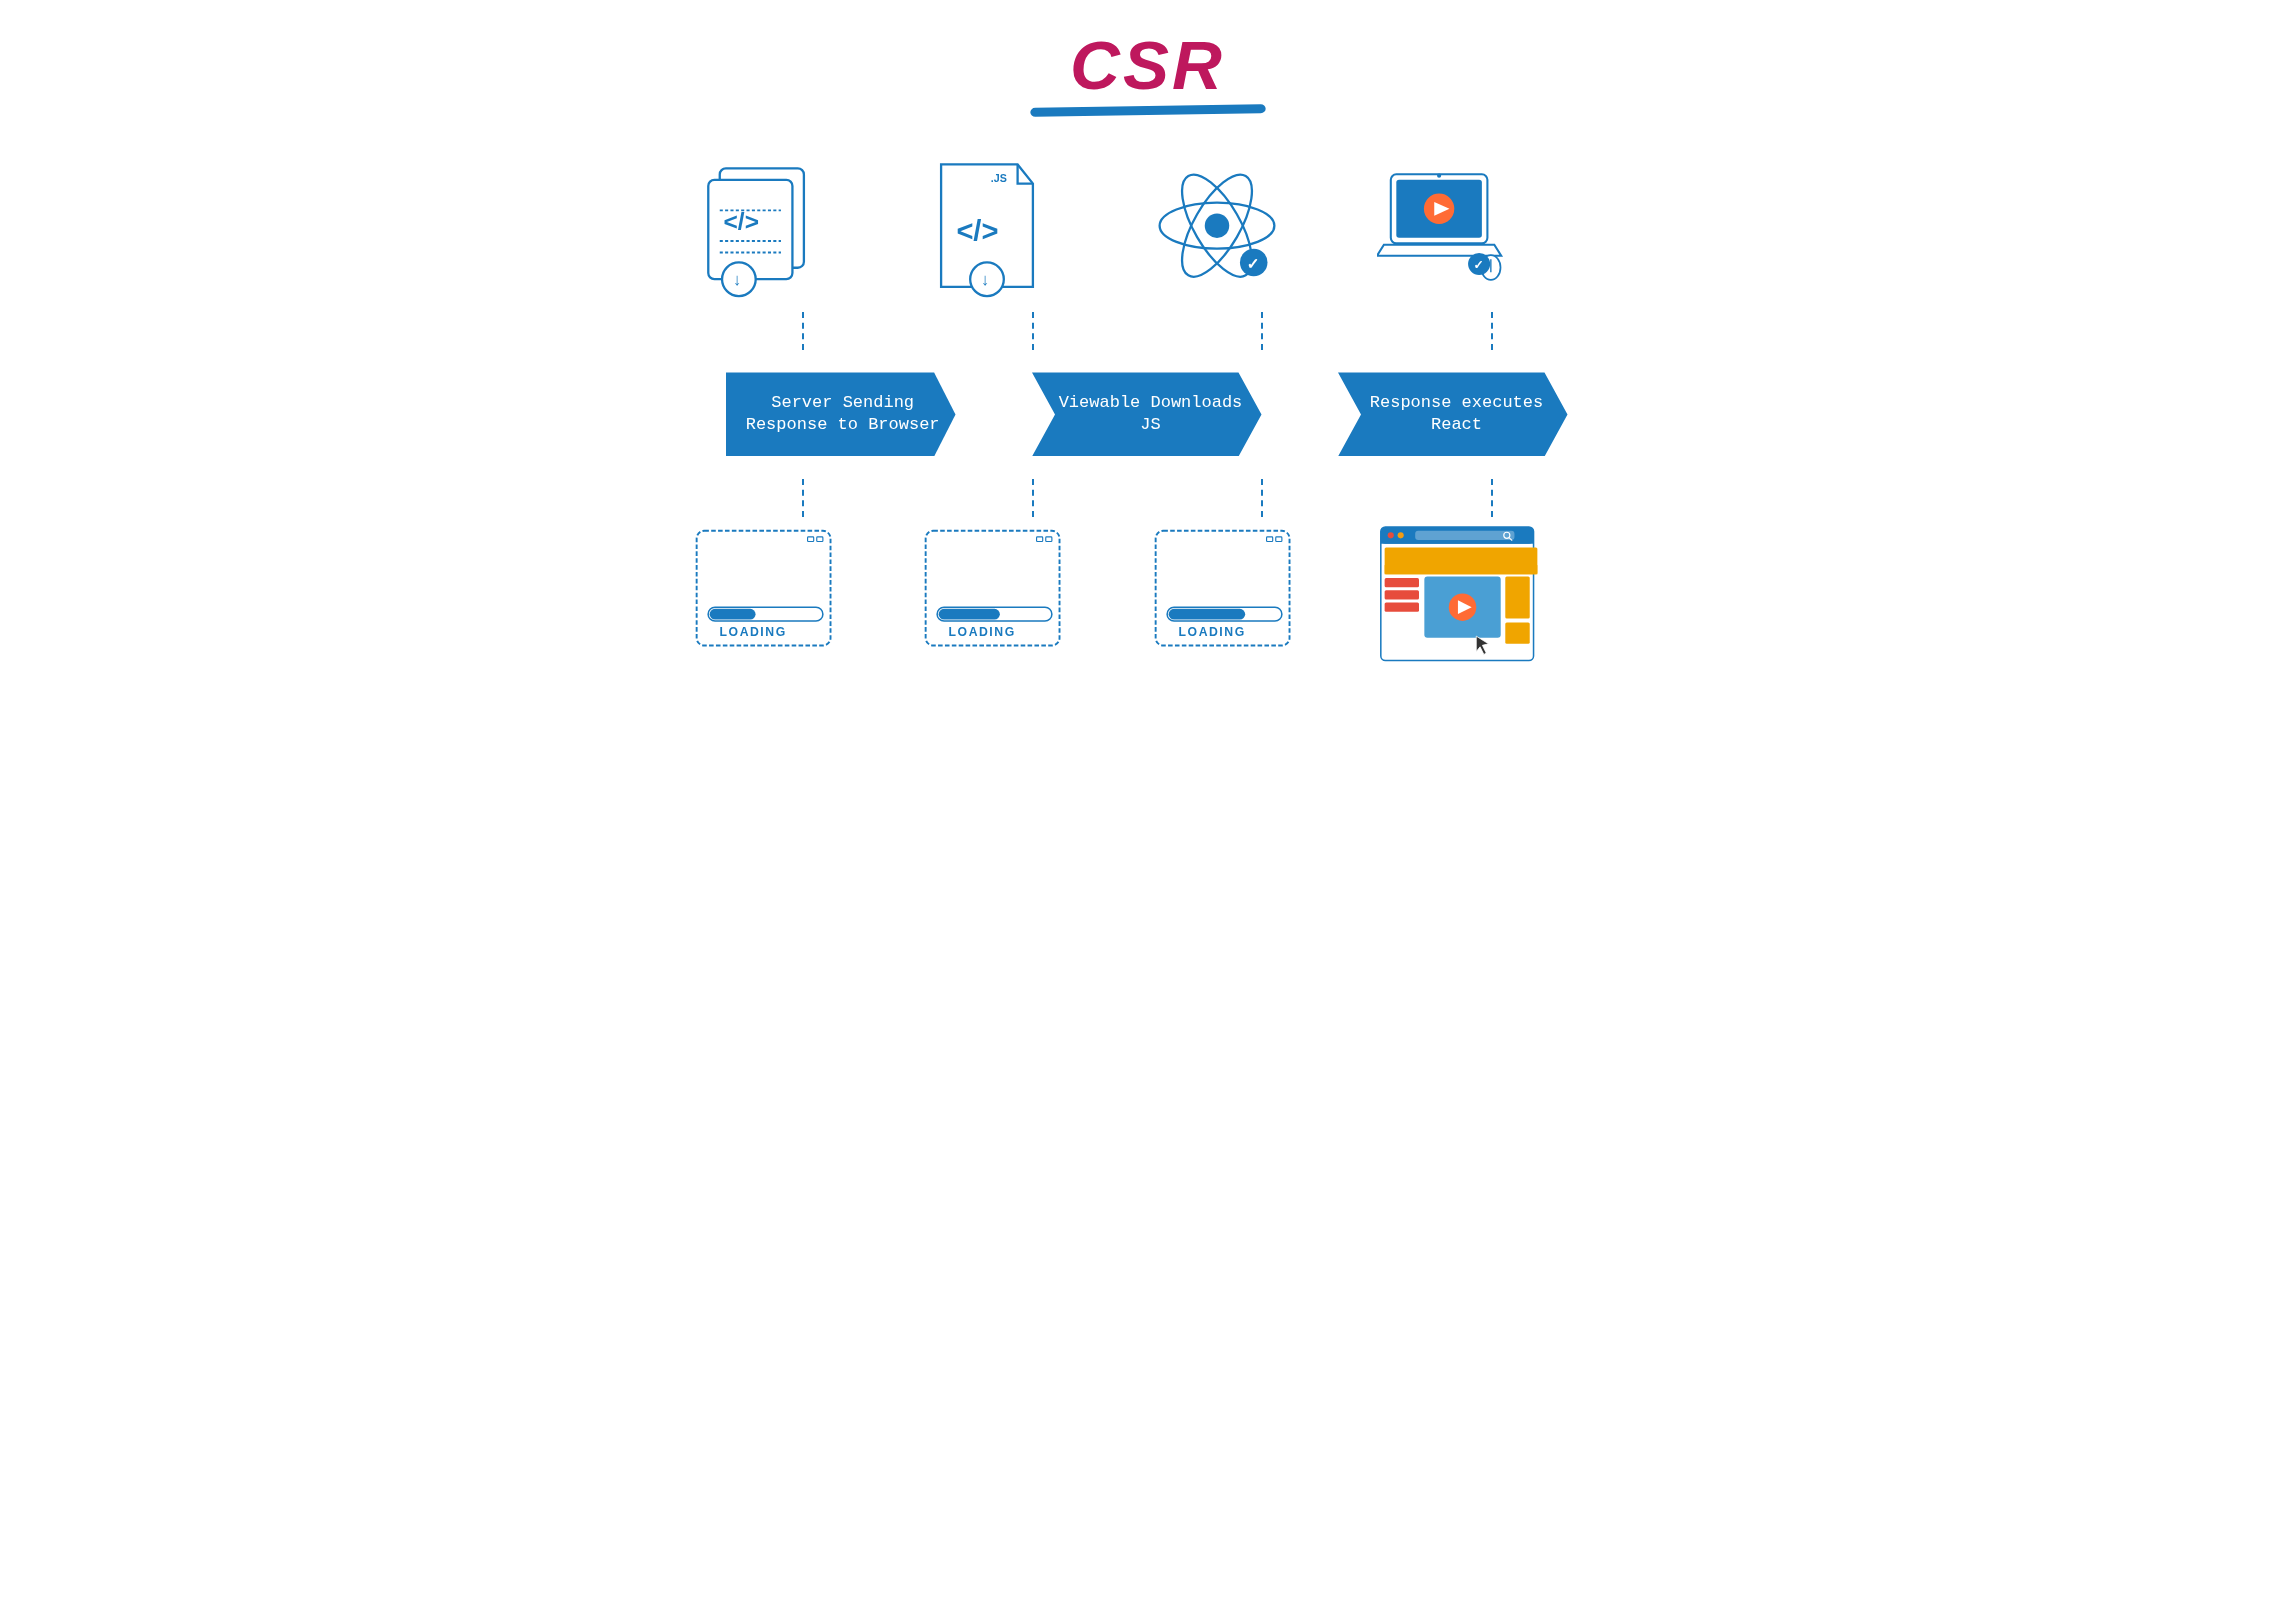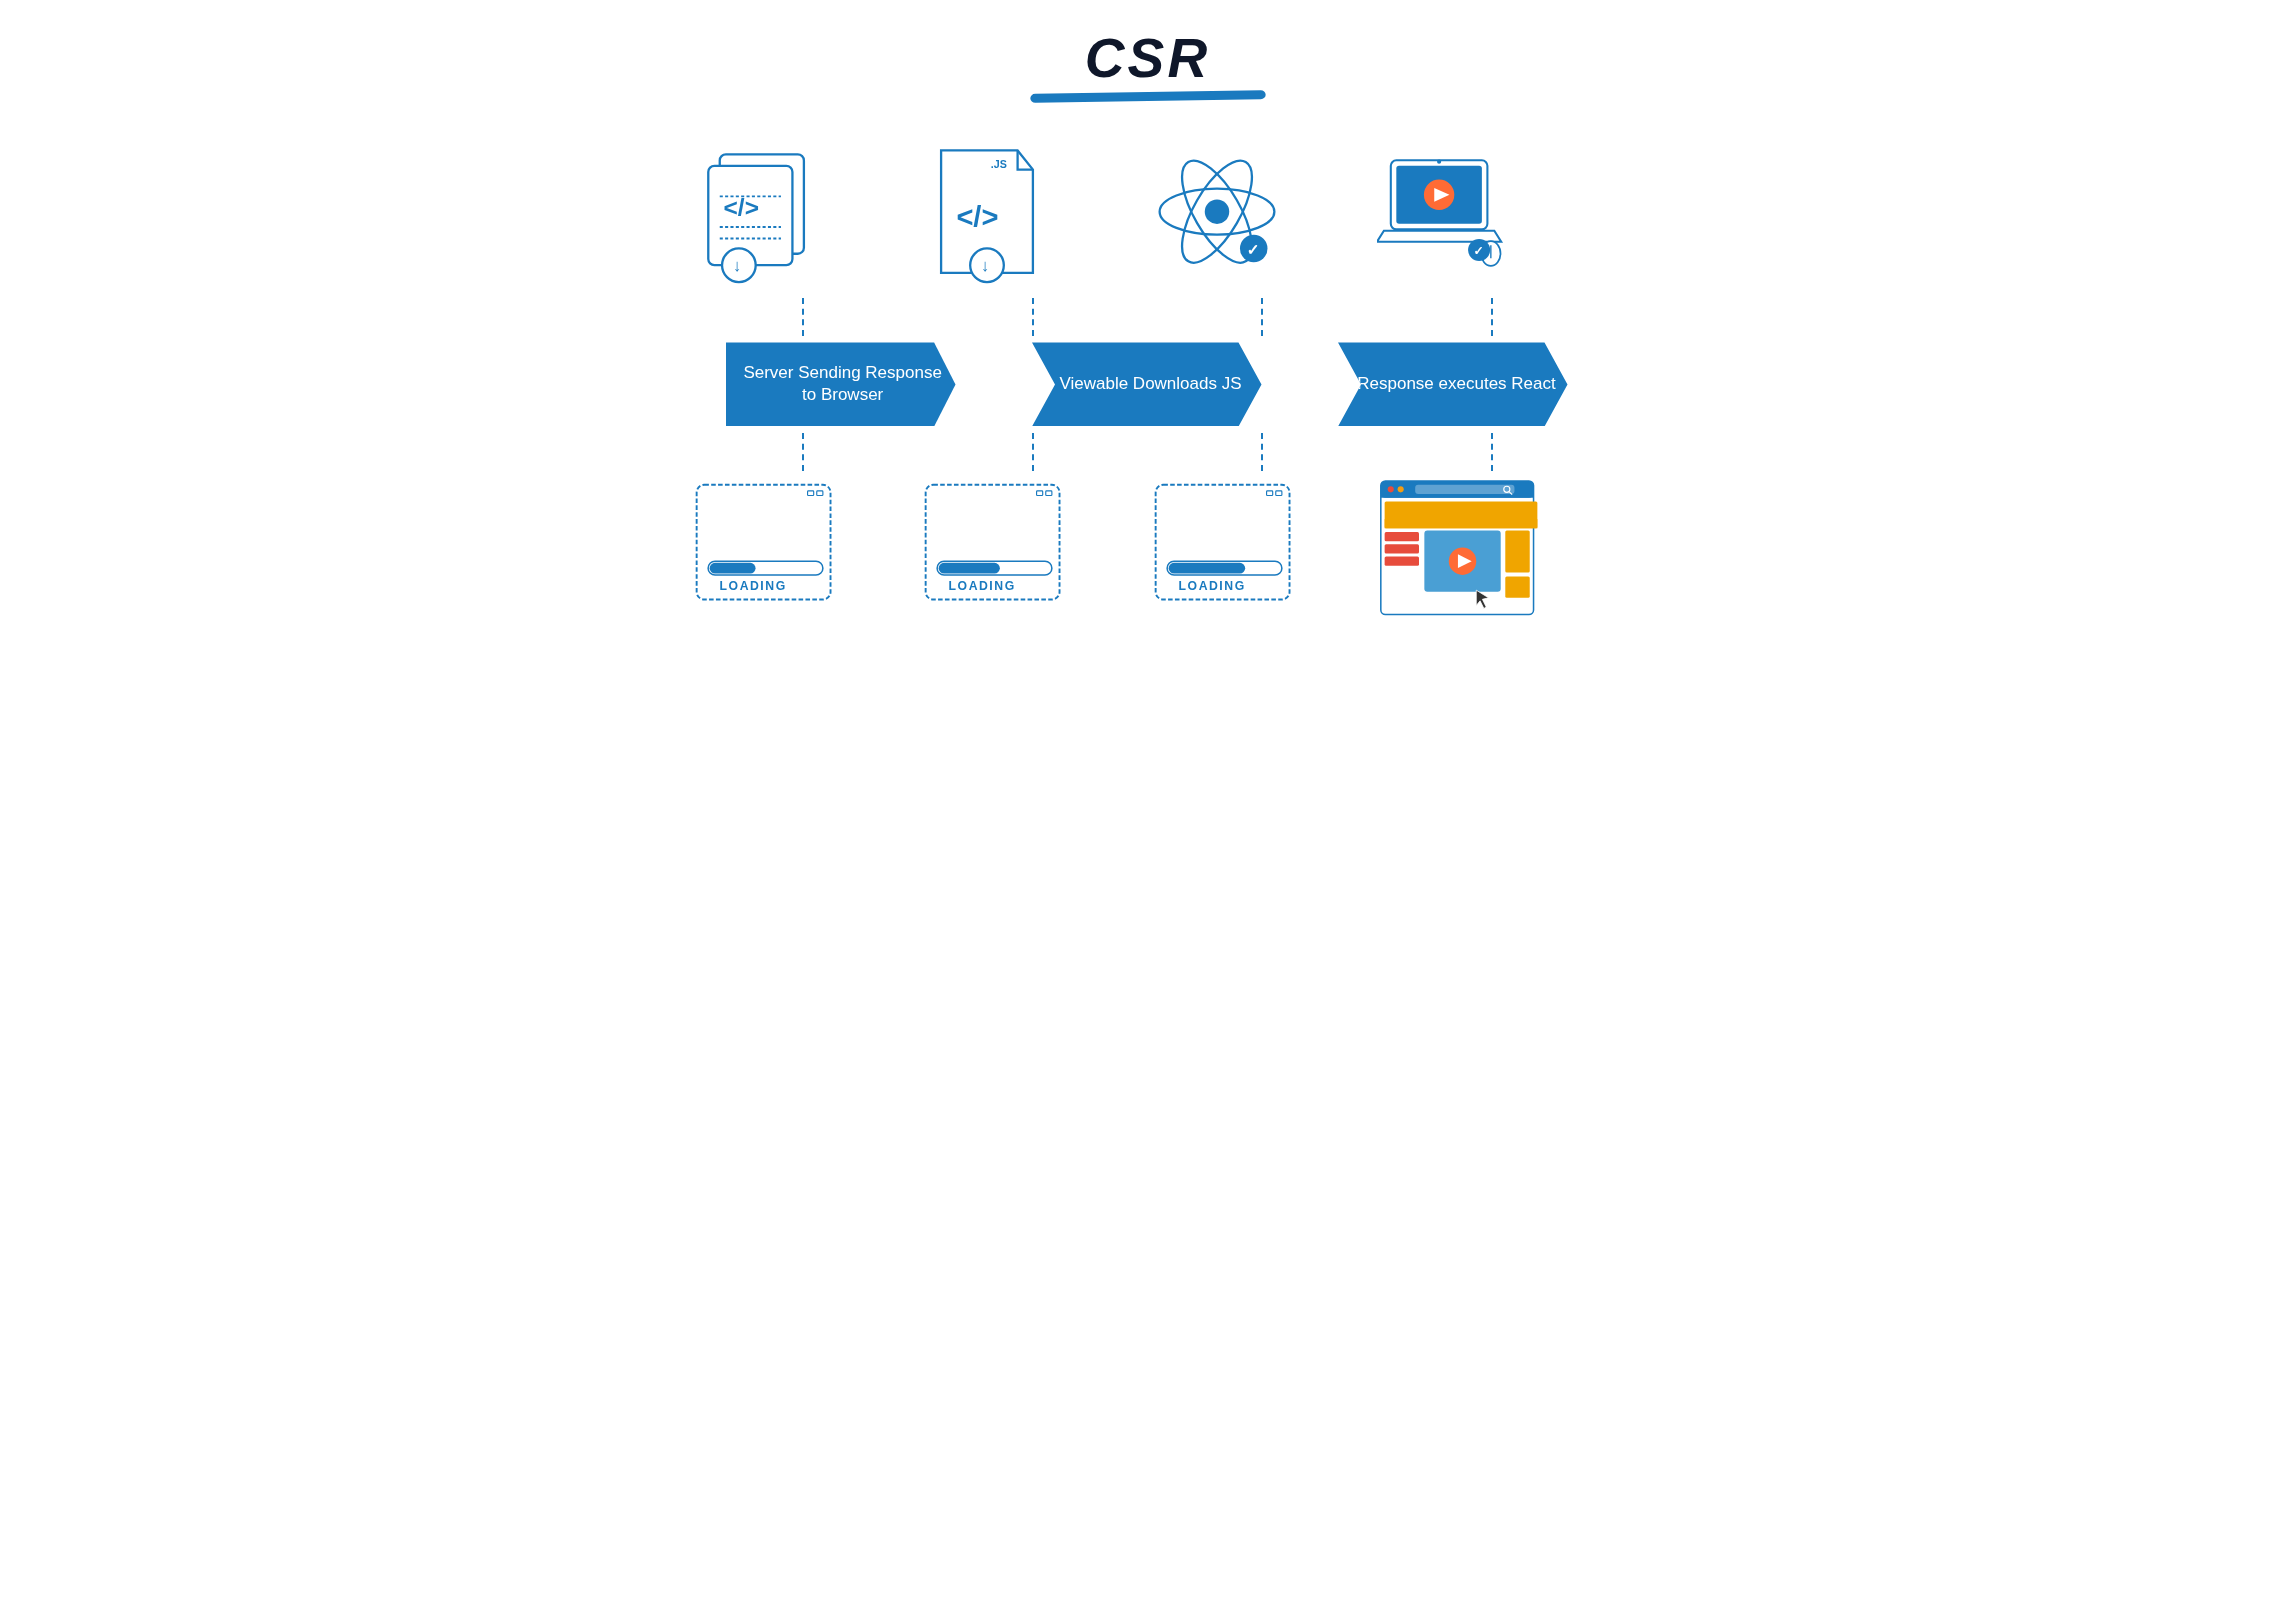--- a/index.html
+++ b/index.html
@@ -13,23 +13,23 @@
       min-height: 100vh;
       padding: 31px 15.3px;
     }
 
     .title-section {
       text-align: center;
       margin-bottom: 38px;
     }
 
     .main-title {
-      font-size: 55px;
+      font-size: 69px;
       font-weight: 900;
-      color: #0f172a;
+      color: #be185d;
       letter-spacing: 3.1px;
       font-style: italic;
       line-height: 1;
     }
 
     .title-underline {
       width: 214px;
       height: 9.2px;
       background: #1a7abf;
       border-radius: 4.6px;
@@ -82,21 +82,22 @@
       height: 38px;
       border-left: 2.3px dashed #1a7abf;
     }
 
     
     .steps-row {
       display: flex;
       justify-content: space-around;
       width: 100%;
       align-items: flex-end;
-      margin: 0;
+      margin: 16px;
+      font-family: Liberation Mono, monospace;
     }
 
     .step-arrow {
       width: 25%;
       background: #1a7abf;
       color: white;
       display: flex;
       align-items: center;
       justify-content: center;
       text-align: center;

